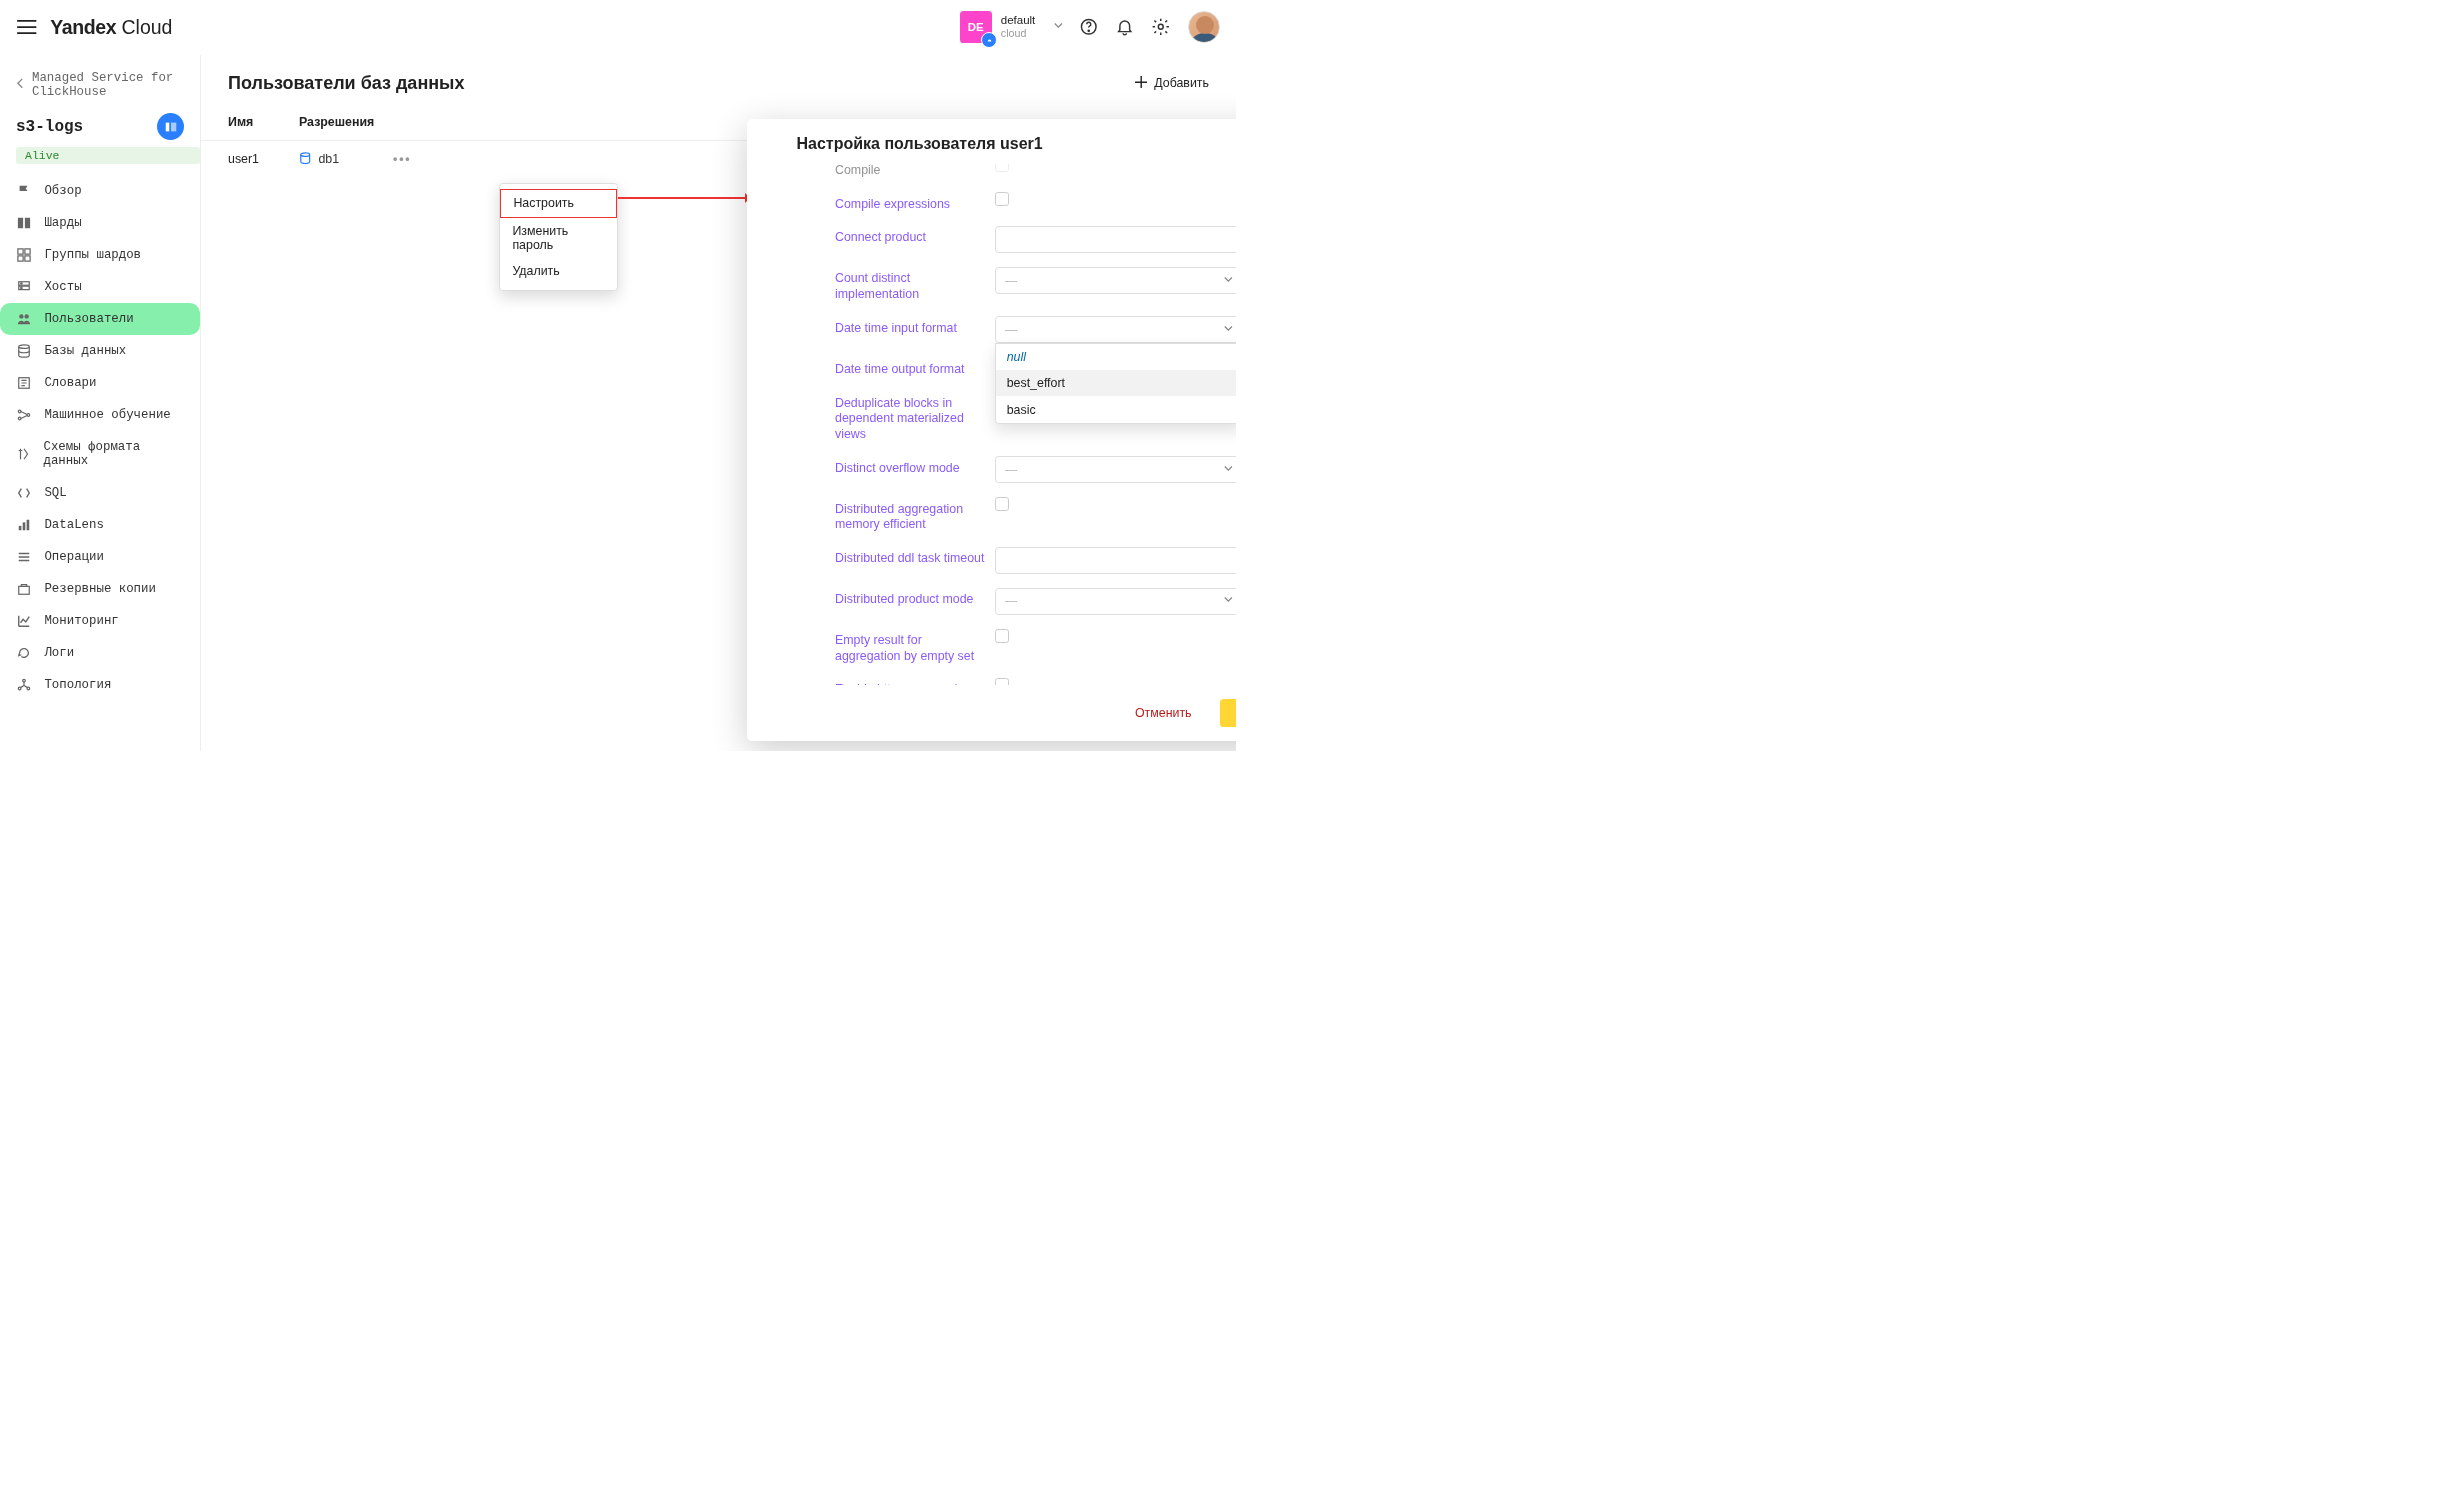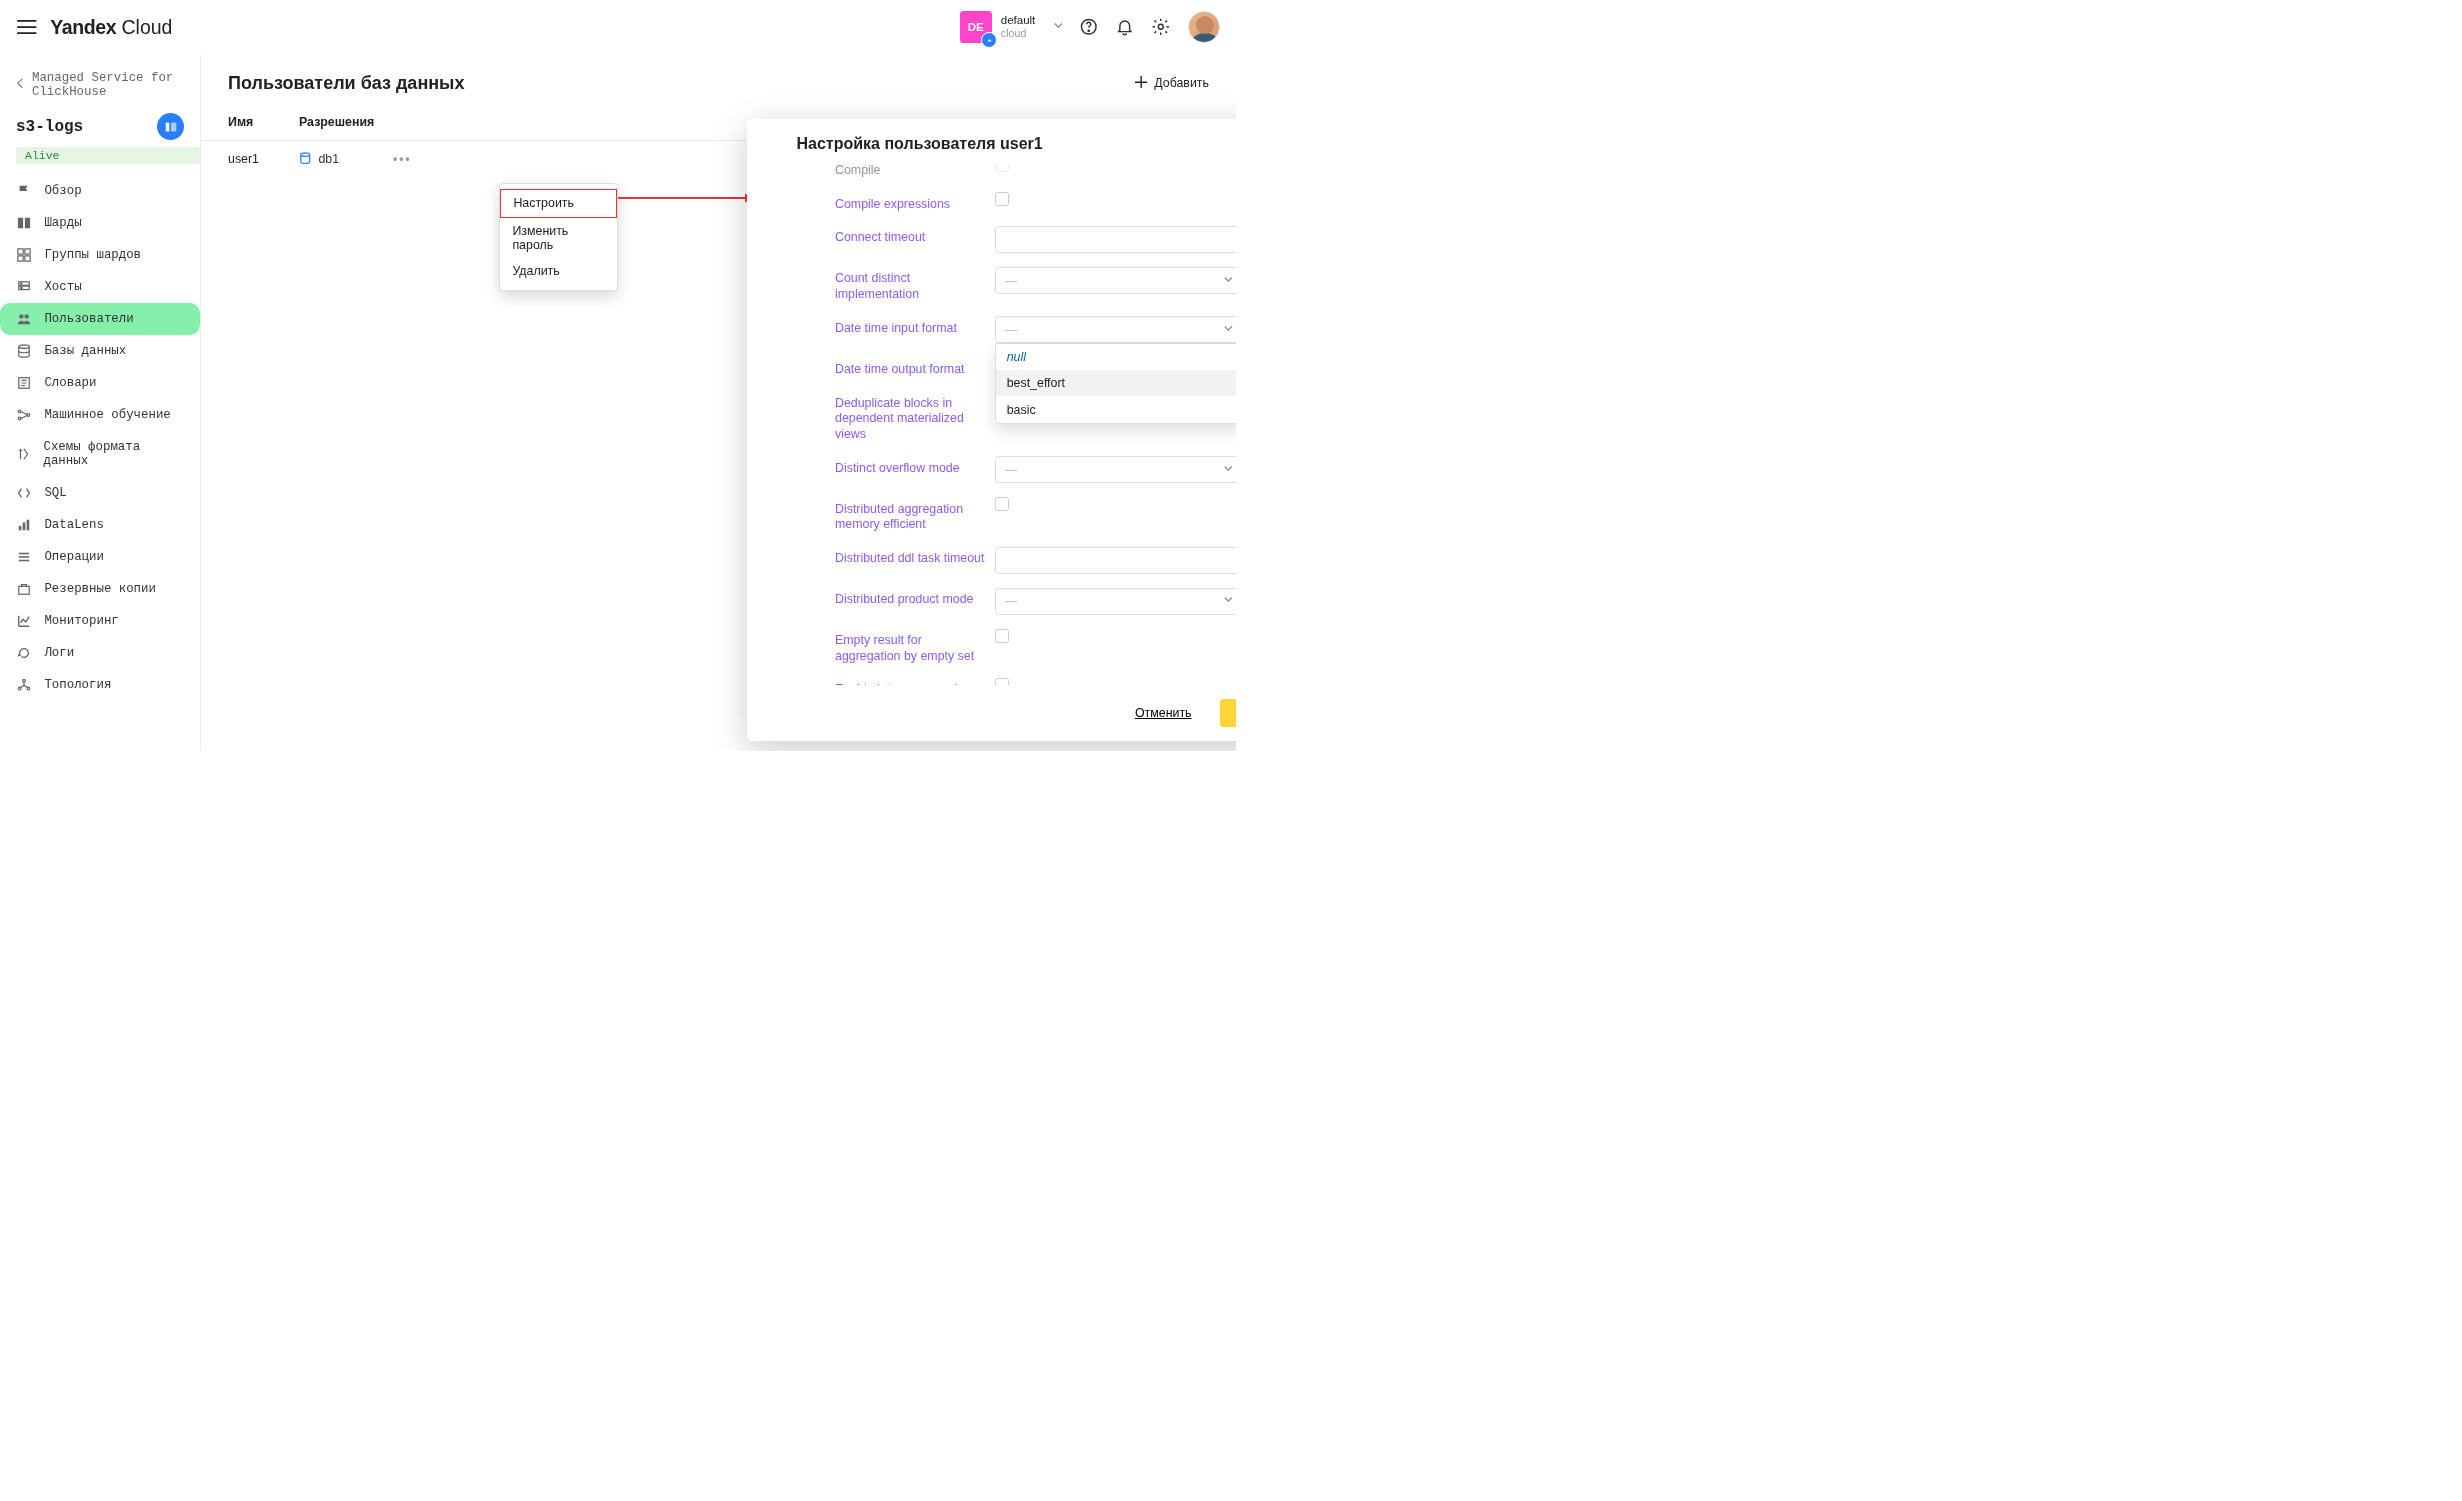--- a/index.html
+++ b/index.html
@@ -209,21 +209,21 @@
   .dd-item.sel-hover { background: #f2f2f2; }
 
   .panel-foot {
     display: flex; justify-content: flex-end; gap: 12.4px;
     padding: 14px 19.5px;
   }
   .btn {
     padding: 7px 16px; border-radius: 3.6px; cursor: pointer;
     font-size: 12.4px; border: none;
   }
-  .btn-cancel { background: transparent; color: #000000; text-decoration: underline; }
+  .btn-cancel { background: transparent; color: #b91c1c; }
   .btn-save   { background: #ffd633; color: #222; }
 
   .panel-scroll {
     position:absolute; right:3.6px; top:3.6px; bottom:62px; width:7px;
   }
   .panel-scroll-thumb{
     position:absolute; left:0; width:7px; height:107px; top:0;
     background:#ddd; border-radius:3.6px;
   }
 </style>
@@ -510,21 +510,21 @@
           <div class="form-label" style="color:#888">Compile</div>
           <div class="form-ctrl"><span class="chk" style="opacity:.4"></span></div>
         </div>
 
         <div class="form-row">
           <div class="form-label">Compile expressions</div>
           <div class="form-ctrl"><span class="chk"></span></div>
         </div>
 
         <div class="form-row">
-          <div class="form-label">Connect timeout</div>
+          <div class="form-label">Connect product</div>
           <div class="form-ctrl"><input class="txt" style=""></div>
         </div>
 
         <div class="form-row">
           <div class="form-label">Count distinct implementation</div>
           <div class="form-ctrl">
             <div class="sel">
               <span class="dash">—</span>
               <span class="chev"><svg width="10.7" height="10.7" viewBox="0 0 12 12">
                     <path d="M2 4l4 4 4-4" stroke="#888" stroke-width="1.5" fill="none"></path>

